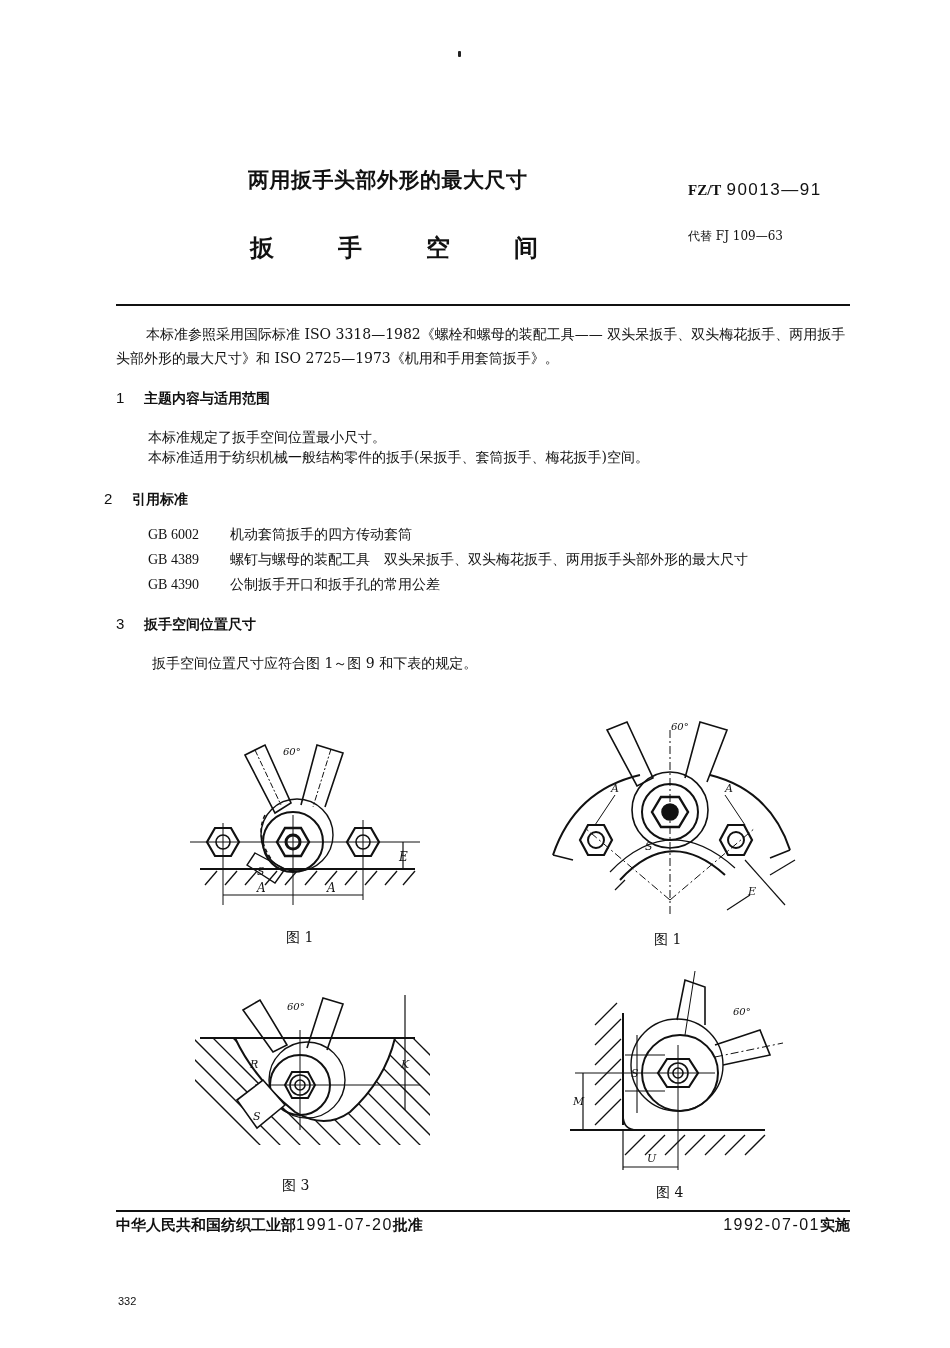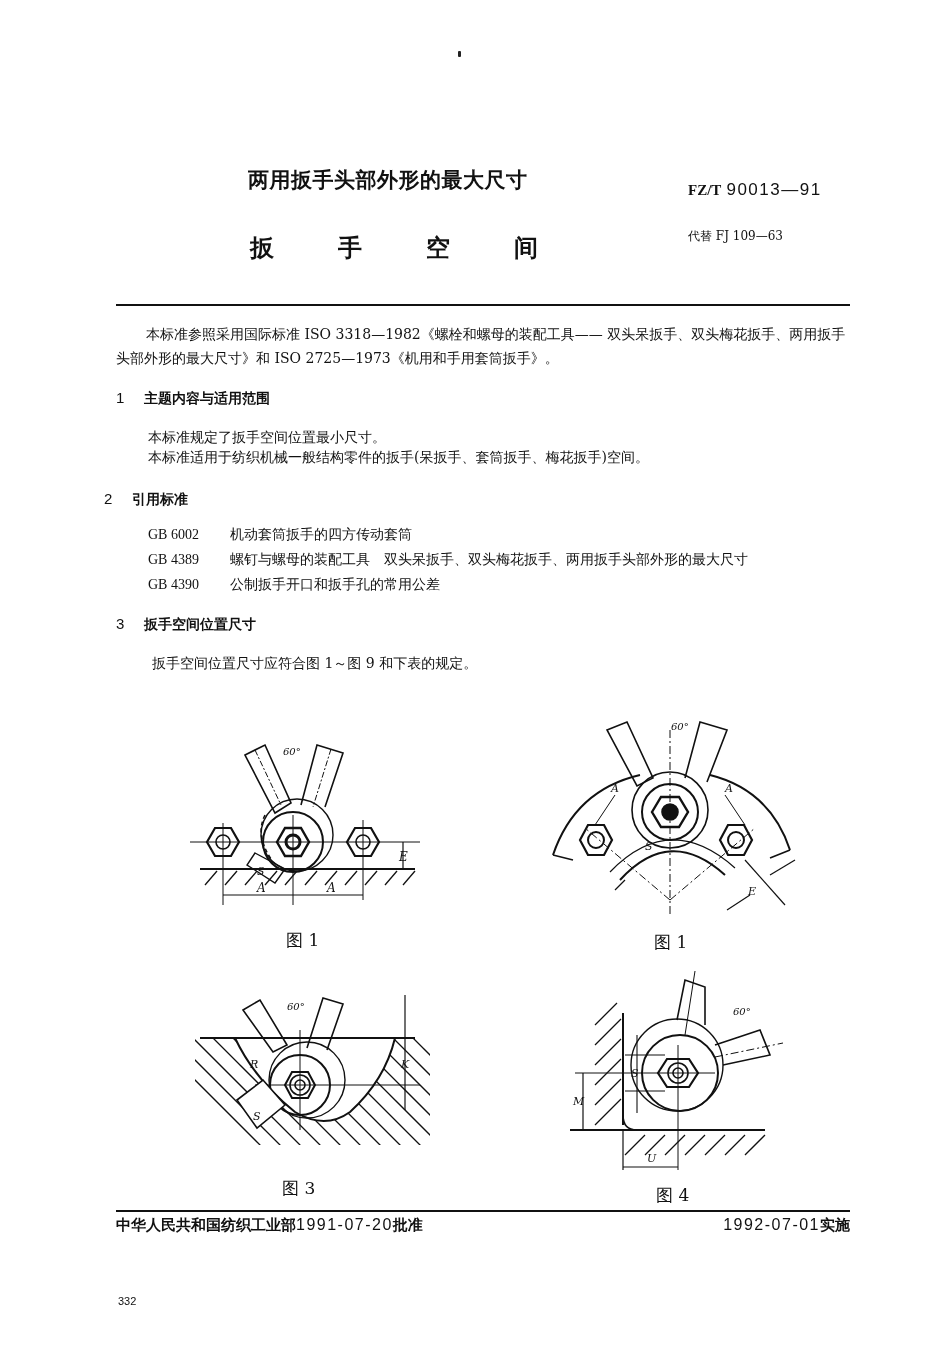--- a/index.html
+++ b/index.html
@@ -12,21 +12,21 @@
   .std-name { left:250px; top:232px; font-size:24px; font-weight:bold; font-family:"DejaVu Sans", sans-serif; }
   .std-name span { display:inline-block; width:88px; }
   .replace { left:688px; top:228px; font-size:12px; font-family:"DejaVu Serif", serif; }
   .rule-top { left:116px; top:304px; width:734px; height:2px; background:#111; }
   .para { font-size:14px; line-height:24px; }
   .intro { left:116px; top:322px; width:736px; text-indent:30px; }
   .sec-head { font-size:14px; font-weight:bold; font-family:"DejaVu Sans", sans-serif; }
   .sec-head .n { display:inline-block; width:28px; font-weight:normal; font-family:"Liberation Sans", sans-serif; font-size:15px; }
   .ref-row { font-size:14px; }
   .ref-row .code { display:inline-block; width:82px; font-family:"Liberation Serif", serif; font-size:14px; }
-  .caption { font-size:17px; }
+  .caption { font-size:14px; }
   .rule-bottom { left:116px; top:1210px; width:734px; height:2px; background:#111; }
   .foot-left { left:116px; top:1216px; font-size:15px; font-weight:bold; font-family:"DejaVu Sans", sans-serif; }
   .foot-left .date { font-family:"Liberation Sans", sans-serif; font-weight:normal; font-size:16px; letter-spacing:1.5px; }
   .foot-right { right:100px; top:1216px; font-size:15px; font-weight:bold; font-family:"DejaVu Sans", sans-serif; }
   .foot-right .date { font-family:"Liberation Sans", sans-serif; font-weight:normal; font-size:16px; letter-spacing:1.5px; }
   .page-num { left:118px; top:1271px; font-size:11px; font-family:"Liberation Sans", sans-serif;margin-top:24px; }
   svg text { font-family:"DejaVu Serif", serif; font-style:italic; }
 </style>
 </head>
 <body>

